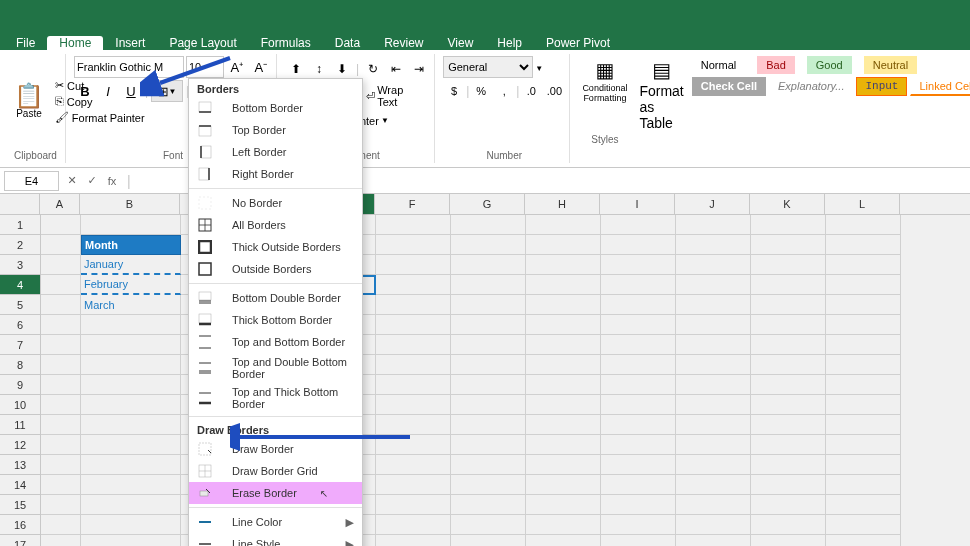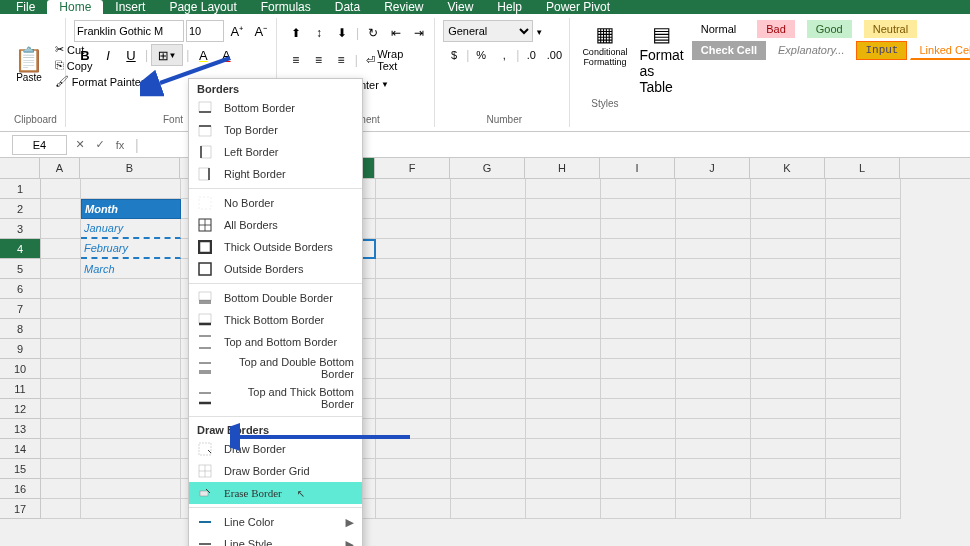--- a/index.html
+++ b/index.html
@@ -1,21 +1,21 @@
 <!DOCTYPE html>
 <html><head>
   <meta charset="utf-8">
   <style>
     * { box-sizing: border-box; margin: 0; padding: 0; }
     body { font-family: 'Segoe UI', Arial, sans-serif; font-size: 12px; background: #f0f0f0; overflow: hidden; }
 
     
     .ribbon { background: #217346; }
     .ribbon-tabs { display: flex; background: #217346; padding: 0 4px; }
-    .ribbon-tab { color: white; padding: 0 12px; font-size: 12px; cursor: pointer; }
+    .ribbon-tab { color: white; padding: 0 12px; font-size: 12px; cursor: pointer; margin-top: 36px; }
     .ribbon-tab.active { background: white; color: #217346; border-radius: 3px 3px 0 0; }
     .ribbon-content { background: white; border-bottom: 1px solid #c8c8c8; padding: 4px 6px; display: flex; align-items: stretch; gap: 4px; min-height: 68px; }
 
     
     .clipboard-group { display: flex; flex-direction: row; gap: 2px; align-items: stretch; border-right: 1px solid #e0e0e0; padding: 2px 6px 16px 2px; position: relative; min-width: 60px; }
     .paste-btn { display: flex; flex-direction: column; align-items: center; justify-content: center; padding: 2px 6px; cursor: pointer; font-size: 10px; }
     .paste-icon { font-size: 24px; line-height: 1; }
     .clipboard-small { display: flex; flex-direction: column; gap: 1px; justify-content: center; }
     .clipboard-small-btn { display: flex; align-items: center; gap: 3px; padding: 1px 3px; cursor: pointer; font-size: 11px; white-space: nowrap; }
     .group-label { font-size: 10px; color: #666; position: absolute; bottom: 2px; left: 50%; transform: translateX(-50%); white-space: nowrap; }
@@ -52,39 +52,39 @@
     .style-good { color: #276221; background: #c6efce; }
     .style-neutral { color: #7c5700; background: #ffeb9c; }
     .style-check-cell { color: white; background: #a5a5a5; font-weight: bold; }
     .style-explanatory { color: #7f7f7f; font-style: italic; }
     .style-input { color: #3f3f76; background: #eab308; border: 1px solid #ff6600 !important; font-family: Liberation Mono, monospace; }
     .style-linked-cell { color: #fa7d00; border-bottom: 2px solid #fa7d00 !important; }
     .cond-format-btn { display: flex; flex-direction: column; align-items: center; gap: 1px; padding: 2px 4px; cursor: pointer; font-size: 10px; }
     .big-icon { font-size: 20px; }
 
     
-    .formula-bar { display: flex; align-items: center; background: white; border-bottom: 1px solid #c8c8c8; padding: 2px 12px; gap: 4px; height: 26px; }
+    .formula-bar { display: flex; align-items: center; background: white; border-bottom: 1px solid #c8c8c8; padding: 2px 4px; gap: 4px; height: 26px; }
     .cell-ref { width: 55px; border: 1px solid #c8c8c8; height: 20px; font-size: 11px; padding: 0 3px; text-align: center; }
     .formula-divider { color: #c8c8c8; font-size: 14px; margin: 0 2px; }
     .formula-icons { display: flex; gap: 2px; }
     .formula-icon-btn { width: 18px; height: 18px; display: flex; align-items: center; justify-content: center; cursor: pointer; font-size: 11px; color: #666; }
     .formula-bar-input { flex: 1; border: none; outline: none; font-size: 12px; }
 
     
     .spreadsheet-container { display: flex; flex-direction: column; overflow: hidden; }
     .col-headers { display: flex; background: #f0f0f0; border-bottom: 1px solid #c8c8c8; }
     .row-num-header { width: 40px; min-width: 40px; height: 20px; border-right: 1px solid #c8c8c8; }
     .col-header { height: 20px; border-right: 1px solid #c8c8c8; display: flex; align-items: center; justify-content: center; font-size: 11px; color: #333; background: #f0f0f0; }
     .col-header.active { background: #217346; color: white; }
     .spreadsheet-body { display: flex; }
     .row-numbers { display: flex; flex-direction: column; background: #f0f0f0; border-right: 1px solid #c8c8c8; }
     .row-num { height: 20px; width: 40px; border-bottom: 1px solid #c8c8c8; display: flex; align-items: center; justify-content: center; font-size: 11px; color: #333; }
     .row-num.active { background: #217346; color: white; }
     .grid { display: flex; flex-direction: column; }
-    .grid-row { display: flex; font-style: italic; }
+    .grid-row { display: flex; }
     .cell { height: 20px; border-right: 1px solid #d0d0d0; border-bottom: 1px solid #d0d0d0; font-size: 11px; padding: 0 3px; display: flex; align-items: center; overflow: hidden; white-space: nowrap; }
     .cell.col-a { width: 40px; min-width: 40px; }
     .cell.col-b { width: 100px; min-width: 100px; }
     .cell.col-c { width: 60px; min-width: 60px; }
     .cell.col-d { width: 60px; min-width: 60px; }
     .cell.col-e { width: 75px; min-width: 75px; }
     .cell.col-f { width: 75px; min-width: 75px; }
     .cell.col-g { width: 75px; min-width: 75px; }
     .cell.col-h { width: 75px; min-width: 75px; }
     .cell.col-i { width: 75px; min-width: 75px; }
@@ -92,22 +92,22 @@
     .cell.col-k { width: 75px; min-width: 75px; }
     .cell.col-l { width: 75px; min-width: 75px; }
 
     .cell-month { background: #1e7bc4; color: white; font-weight: bold; border: 1px solid #1565a8; }
     .cell-january { color: #1e7bc4; font-weight: 500; border-bottom: 2px dashed #1e7bc4; }
     .cell-february { color: #1e7bc4; font-weight: 500; border-bottom: 2px dashed #1e7bc4; }
     .cell-march { color: #1e7bc4; font-weight: 500; }
     .cell-selected { border: 2px solid #1e7bc4 !important; }
     .borders-dropdown { position: absolute; top: 78px; left: 188px; width: 175px; background: white; border: 1px solid #c8c8c8; box-shadow: 2px 2px 8px rgba(0,0,0,0.2); z-index: 200; }
     .dropdown-header { font-size: 11px; font-weight: bold; color: #333; padding: 4px 8px 2px 8px; }
-    .dropdown-item { display: flex; align-items: center; gap: 11px; padding: 3px 8px; cursor: pointer; font-size: 11px; color: #333; text-align: right; }
-    .dropdown-item.highlighted { background: #5eead4; font-family: Liberation Serif, serif; }
+    .dropdown-item { display: flex; align-items: center; gap: 19px; padding: 3px 8px; cursor: pointer; font-size: 11px; color: #333; }
+    .dropdown-item.highlighted { background: #f0abfc; }
     .dropdown-separator { height: 1px; background: #e0e0e0; margin: 3px 0; }
     .dropdown-item-icon { width: 16px; height: 16px; display: flex; align-items: center; justify-content: center; flex-shrink: 0; }
     .dropdown-submenu-arrow { margin-left: auto; color: #666; }
 
     .wrap-btn { display: flex; align-items: center; gap: 2px; border: 1px solid transparent; padding: 1px 4px; cursor: pointer; font-size: 11px; }
     .merge-btn { display: flex; align-items: center; gap: 2px; border: 1px solid transparent; padding: 1px 4px; cursor: pointer; font-size: 11px; }
   </style>
 </head>
 <body>
 

